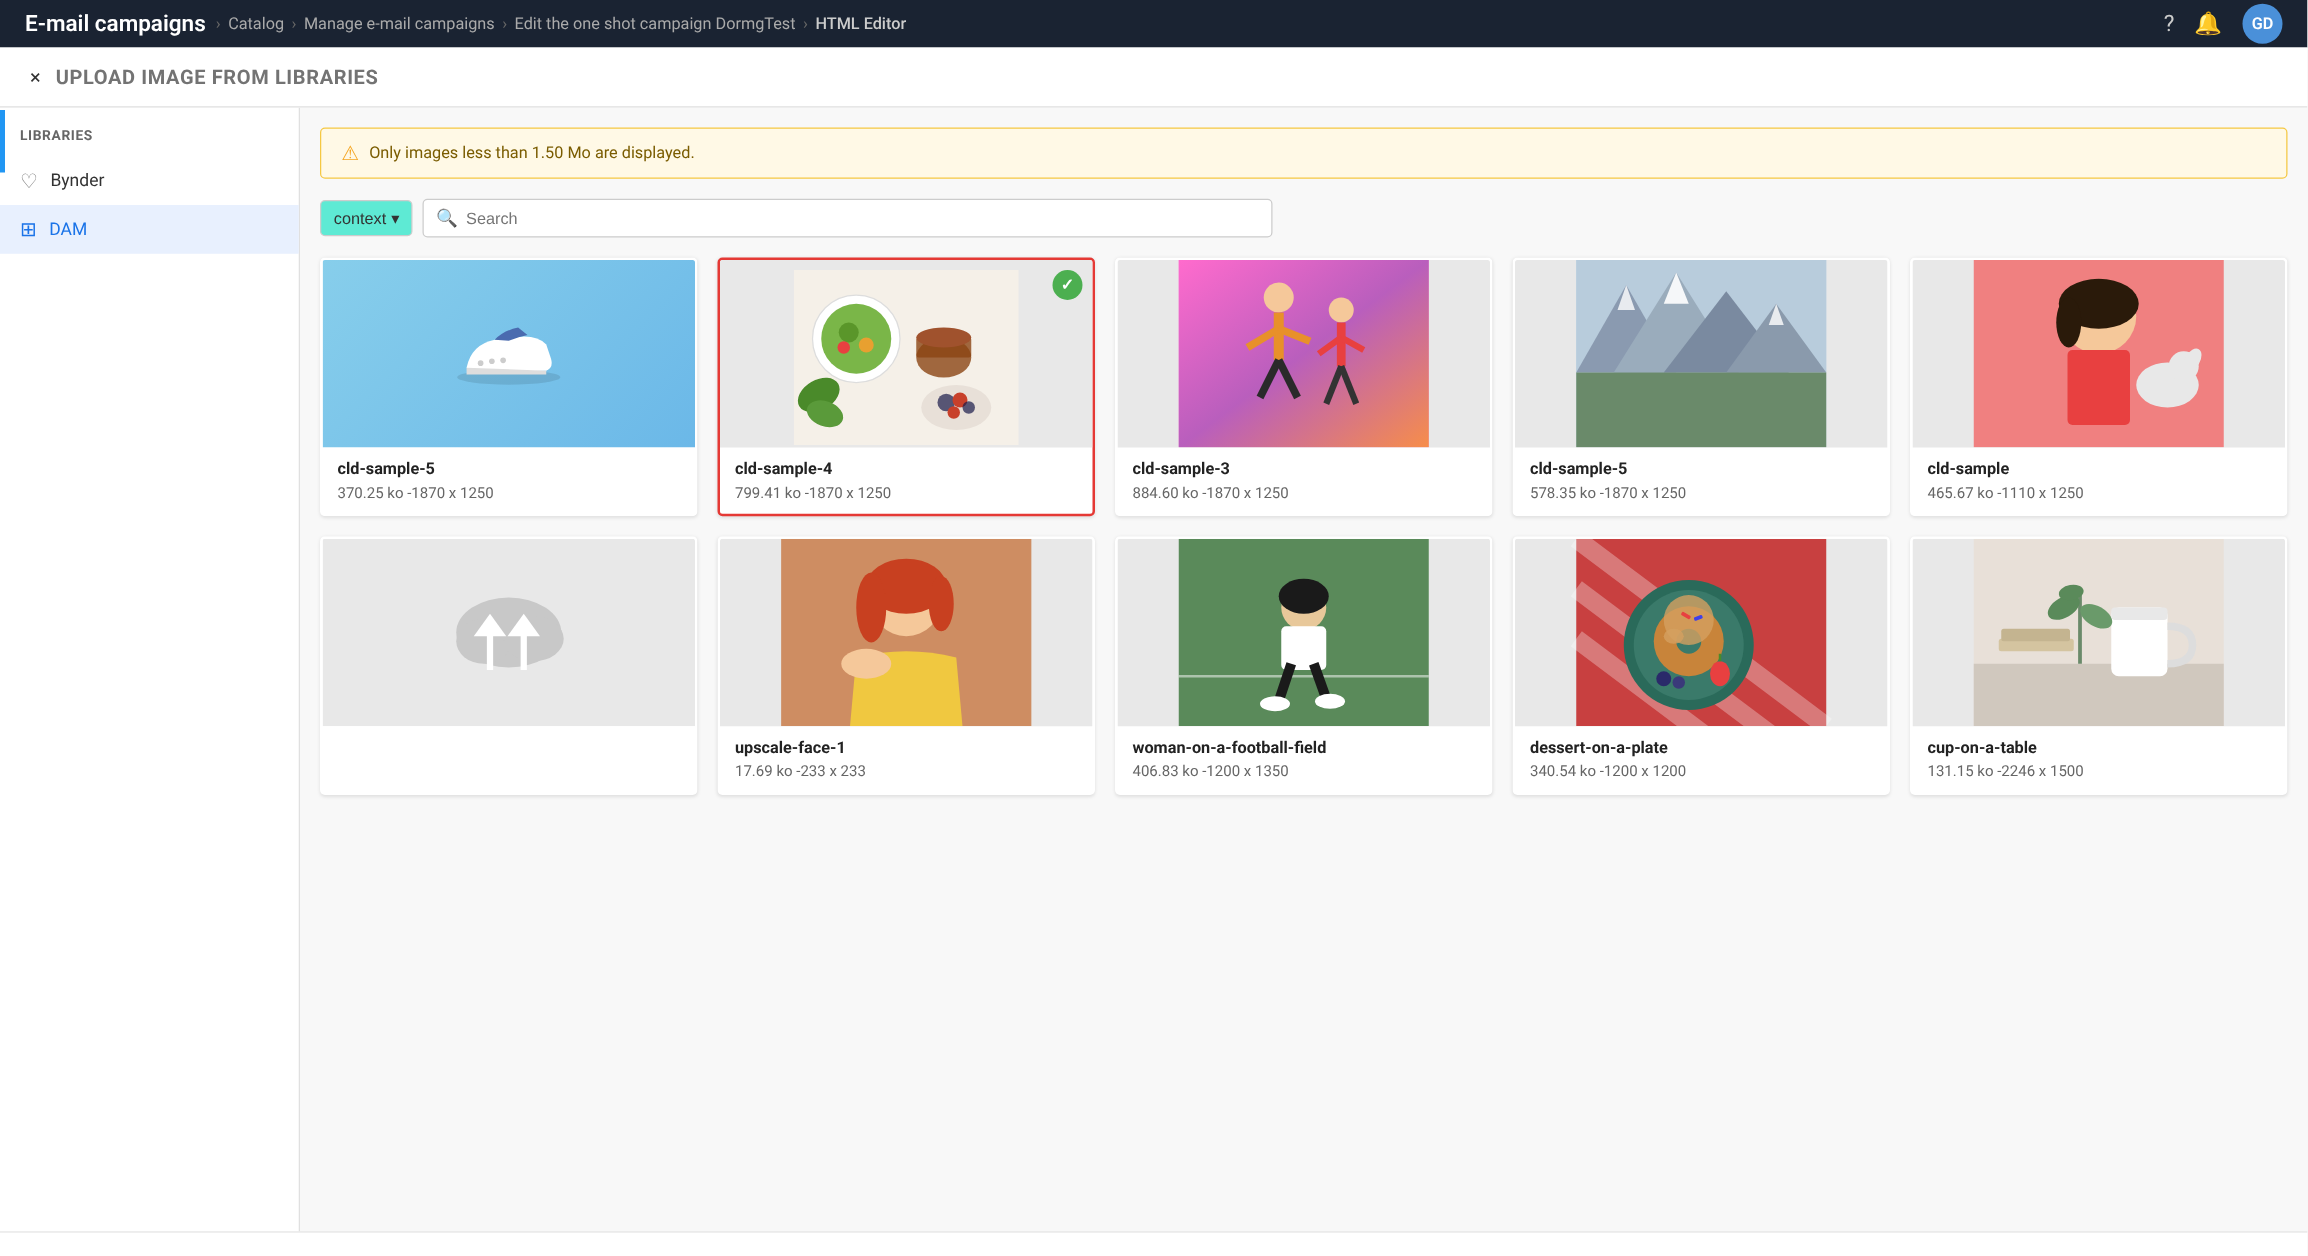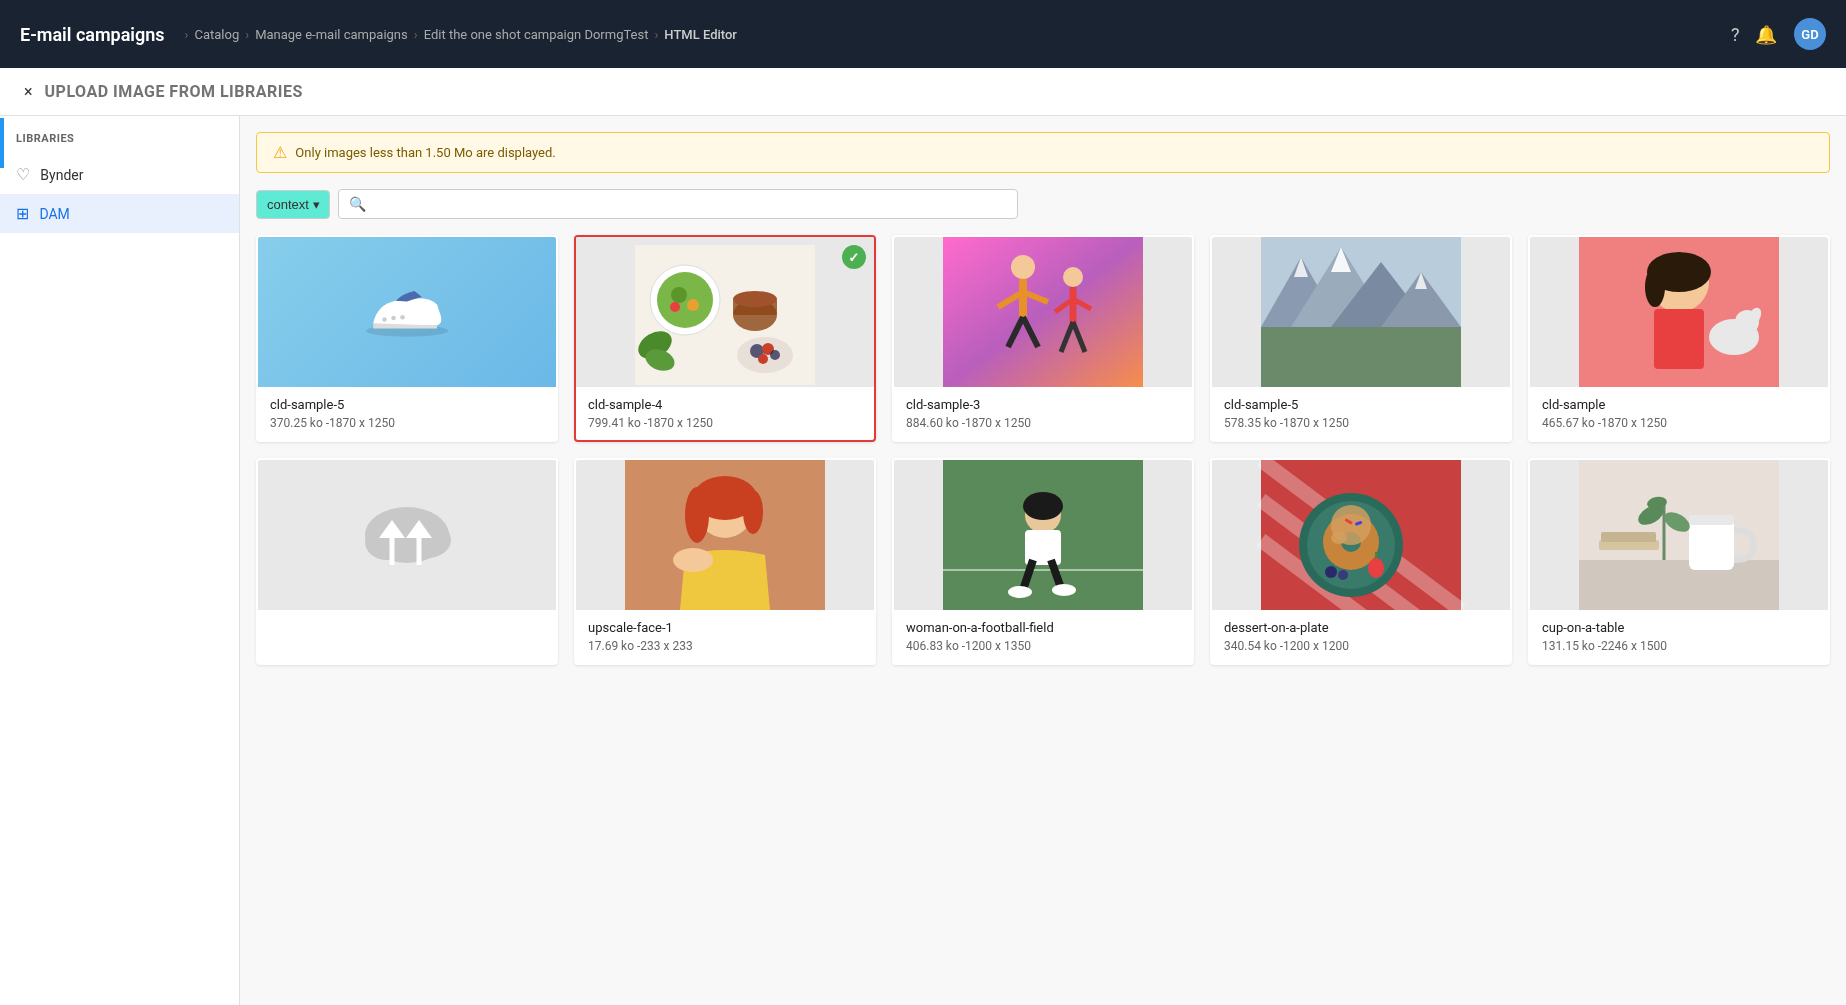--- a/index.html
+++ b/index.html
@@ -1,26 +1,26 @@
 <!DOCTYPE html>
 <html><head>
   <meta charset="utf-8">
   <style>
     * { box-sizing: border-box; margin: 0; padding: 0; }
     body { font-family: -apple-system, BlinkMacSystemFont, 'Segoe UI', Roboto, sans-serif; background: #f5f5f5; height: 1005px; overflow: hidden; }
 
     
     .top-nav {
-      height: 68px;
+      height: 38px;
       background: #1a2332;
       display: flex;
       align-items: center;
       padding: 0 20px;
       color: white;
-      gap: 20px;
+      gap: 8px;
     }
     .top-nav .app-title {
       font-size: 18px;
       font-weight: 600;
       color: white;
     }
     .breadcrumb {
       display: flex;
       align-items: center;
       gap: 6px;
@@ -202,21 +202,21 @@
       align-items: center;
       justify-content: center;
       overflow: hidden;
       position: relative;
     }
     .image-card .img-info {
       padding: 10px 12px;
     }
     .image-card .img-name {
       font-size: 13px;
-      font-weight: 400;
+      font-weight: 700;
       color: #222;
       margin-bottom: 4px;
     }
     .image-card .img-meta {
       font-size: 12px;
       color: #666;
     }
     .check-badge {
       position: absolute;
       top: 8px;
@@ -313,20 +313,21 @@
       <span>Only images less than 1.50 Mo are displayed.</span>
     </div>
 
     <div class="search-bar">
       <button class="context-btn">
         <span>context</span>
         <span>▾</span>
       </button>
       <div class="search-input-wrap">
         <span class="search-icon">🔍</span>
+        <input type="text" placeholder="Search" style="">
       </div>
     </div>
 
     <div class="image-grid">
 
       <div class="image-card">
         <div class="img-container">
           <div class="sneaker-bg">
             <svg class="sneaker-svg" viewBox="0 0 120 80" xmlns="http://www.w3.org/2000/svg">
               <ellipse cx="60" cy="65" rx="55" ry="8" fill="rgba(0,0,0,0.1)"></ellipse>
@@ -450,21 +451,21 @@
 
             <rect x="75" y="72" width="50" height="60" rx="4" fill="#e84040"></rect>
 
             <ellipse cx="155" cy="100" rx="25" ry="18" fill="#e8e8e8"></ellipse>
             <circle cx="168" cy="85" r="12" fill="#e8e8e8"></circle>
             <ellipse cx="175" cy="80" rx="6" ry="10" fill="#e8e8e8" transform="rotate(30,175,80)"></ellipse>
           </svg>
         </div>
         <div class="img-info">
           <div class="img-name">cld-sample</div>
-          <div class="img-meta">465.67 ko -1870 x 1250</div>
+          <div class="img-meta">465.67 ko -1110 x 1250</div>
         </div>
       </div>
 
       <div class="image-card">
         <div class="img-container">
           <div class="logo-bg">
             <svg width="100" height="90" viewBox="0 0 100 90" xmlns="http://www.w3.org/2000/svg">
 
               <ellipse cx="50" cy="45" rx="42" ry="28" fill="#c8c8c8"></ellipse>
               <ellipse cx="30" cy="52" rx="22" ry="18" fill="#c8c8c8"></ellipse>

